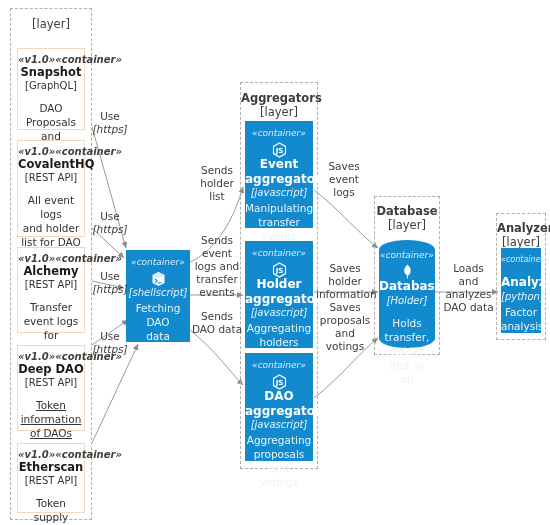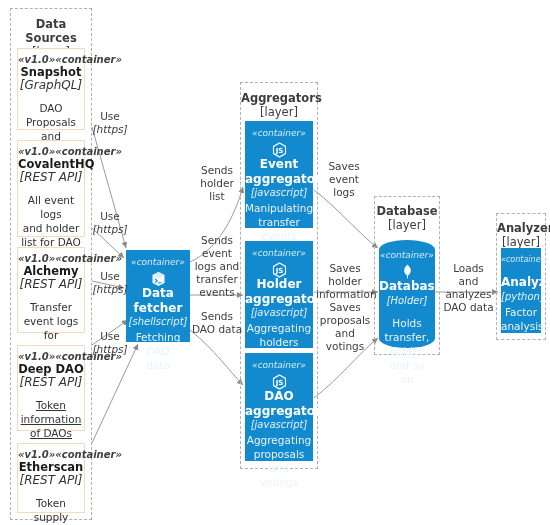--- a/index.html
+++ b/index.html
@@ -13,21 +13,21 @@
   .layer{position:absolute;border:1px dashed #b0b0b0;box-sizing:border-box;background:transparent;}
   .layer-title{position:absolute;width:100%;text-align:center;color:#3d3d3d;
                font-weight:bold;font-size:11.5px;line-height:14px;}
   .layer-title .sub{display:block;font-weight:normal;font-size:11.5px;}
 
   
   .ext-box{position:absolute;box-sizing:border-box;border:1px solid #f3d9bf;
            background:#ffffff;text-align:center;padding-top:5px;}
   .ext-box .stereo{font-size:10px;font-style:italic;color:#404040;line-height:11px;font-weight:bold;}
   .ext-box .name{font-size:11.5px;font-weight:bold;color:#1a1a1a;line-height:14px;}
-  .ext-box .tech{font-size:12px;font-style:italic;color:#333;line-height:13px;}
+  .ext-box .tech{font-size:10px;color:#333;line-height:13px;}
   .ext-box .desc{font-size:10.5px;color:#333;line-height:14px;margin-top:9px;}
 
   
   .blue-box{position:absolute;box-sizing:border-box;background:#1389CE;
             text-align:center;padding-top:6px;color:#ffffff;}
   .blue-box .stereo{font-size:9px;font-style:italic;color:#d6ecf8;line-height:12px;}
   .blue-box .name{font-size:12px;font-weight:bold;color:#ffffff;line-height:14.5px;}
   .blue-box .tech{font-size:10px;font-style:italic;color:#e3f2fb;line-height:13px;}
   .blue-box .desc{font-size:10.5px;color:#e8f4fc;line-height:14px;margin-top:2px;}
   .blue-box.cyl{border-radius:50% 50% 50% 50% / 9% 9% 9% 9%;}
@@ -67,21 +67,20 @@
       <path d="M314,190 C340,210 360,235 378,248"></path>
       <path d="M314,292 L378,292"></path>
       <path d="M314,398 C340,378 360,352 378,338"></path>
 
       <path d="M435,292 L498,292"></path>
     </g>
   </svg>
 
   <div class="layer" style="left:10px;top:8px;width:82px;height:512px;">
     <div class="layer-title" style="top:8px;">
-      <span>Data Sources</span>
       <span class="sub">[layer]</span>
     </div>
   </div>
 
   <div class="ext-box" style="left:17px;top:48px;width:68px;height:82px;">
     <div class="stereo">«v1.0»«container»</div>
     <div class="name">Snapshot</div>
     <div class="tech">[GraphQL]</div>
     <div class="desc" style="white-space: pre-line;">DAO
 Proposals and
@@ -127,21 +126,20 @@
   <div class="blue-box" style="left:126px;top:250px;width:64px;height:92px;">
     <div class="stereo">«container»</div>
     <div class="icon-wrap">
       <svg width="15" height="16" viewBox="0 0 15 16">
         <path d="M7.5 1 L13.5 4 L13.5 12 L7.5 15 L1.5 12 L1.5 4 Z" fill="#ffffff" opacity="0.95"></path>
         <path d="M7.5 1 L13.5 4 L7.5 7 L1.5 4 Z" fill="#d8ecf8"></path>
         <path d="M4.3 8.2 L6.2 9.8 L4.3 11.4" stroke="#1389CE" stroke-width="1.1" fill="none" stroke-linecap="round"></path>
         <path d="M7.2 11.7 L10 11.7" stroke="#1389CE" stroke-width="1.1" stroke-linecap="round"></path>
       </svg>
     </div>
-    <div class="name">Data fetcher</div>
     <div class="tech">[shellscript]</div>
     <div class="desc" style="white-space: pre-line;">Fetching DAO
 data</div>
   </div>
 
   <div class="layer" style="left:240px;top:82px;width:78px;height:387px;">
     <div class="layer-title" style="top:8px;">
       <span>Aggregators</span>
       <span class="sub">[layer]</span>
     </div>

